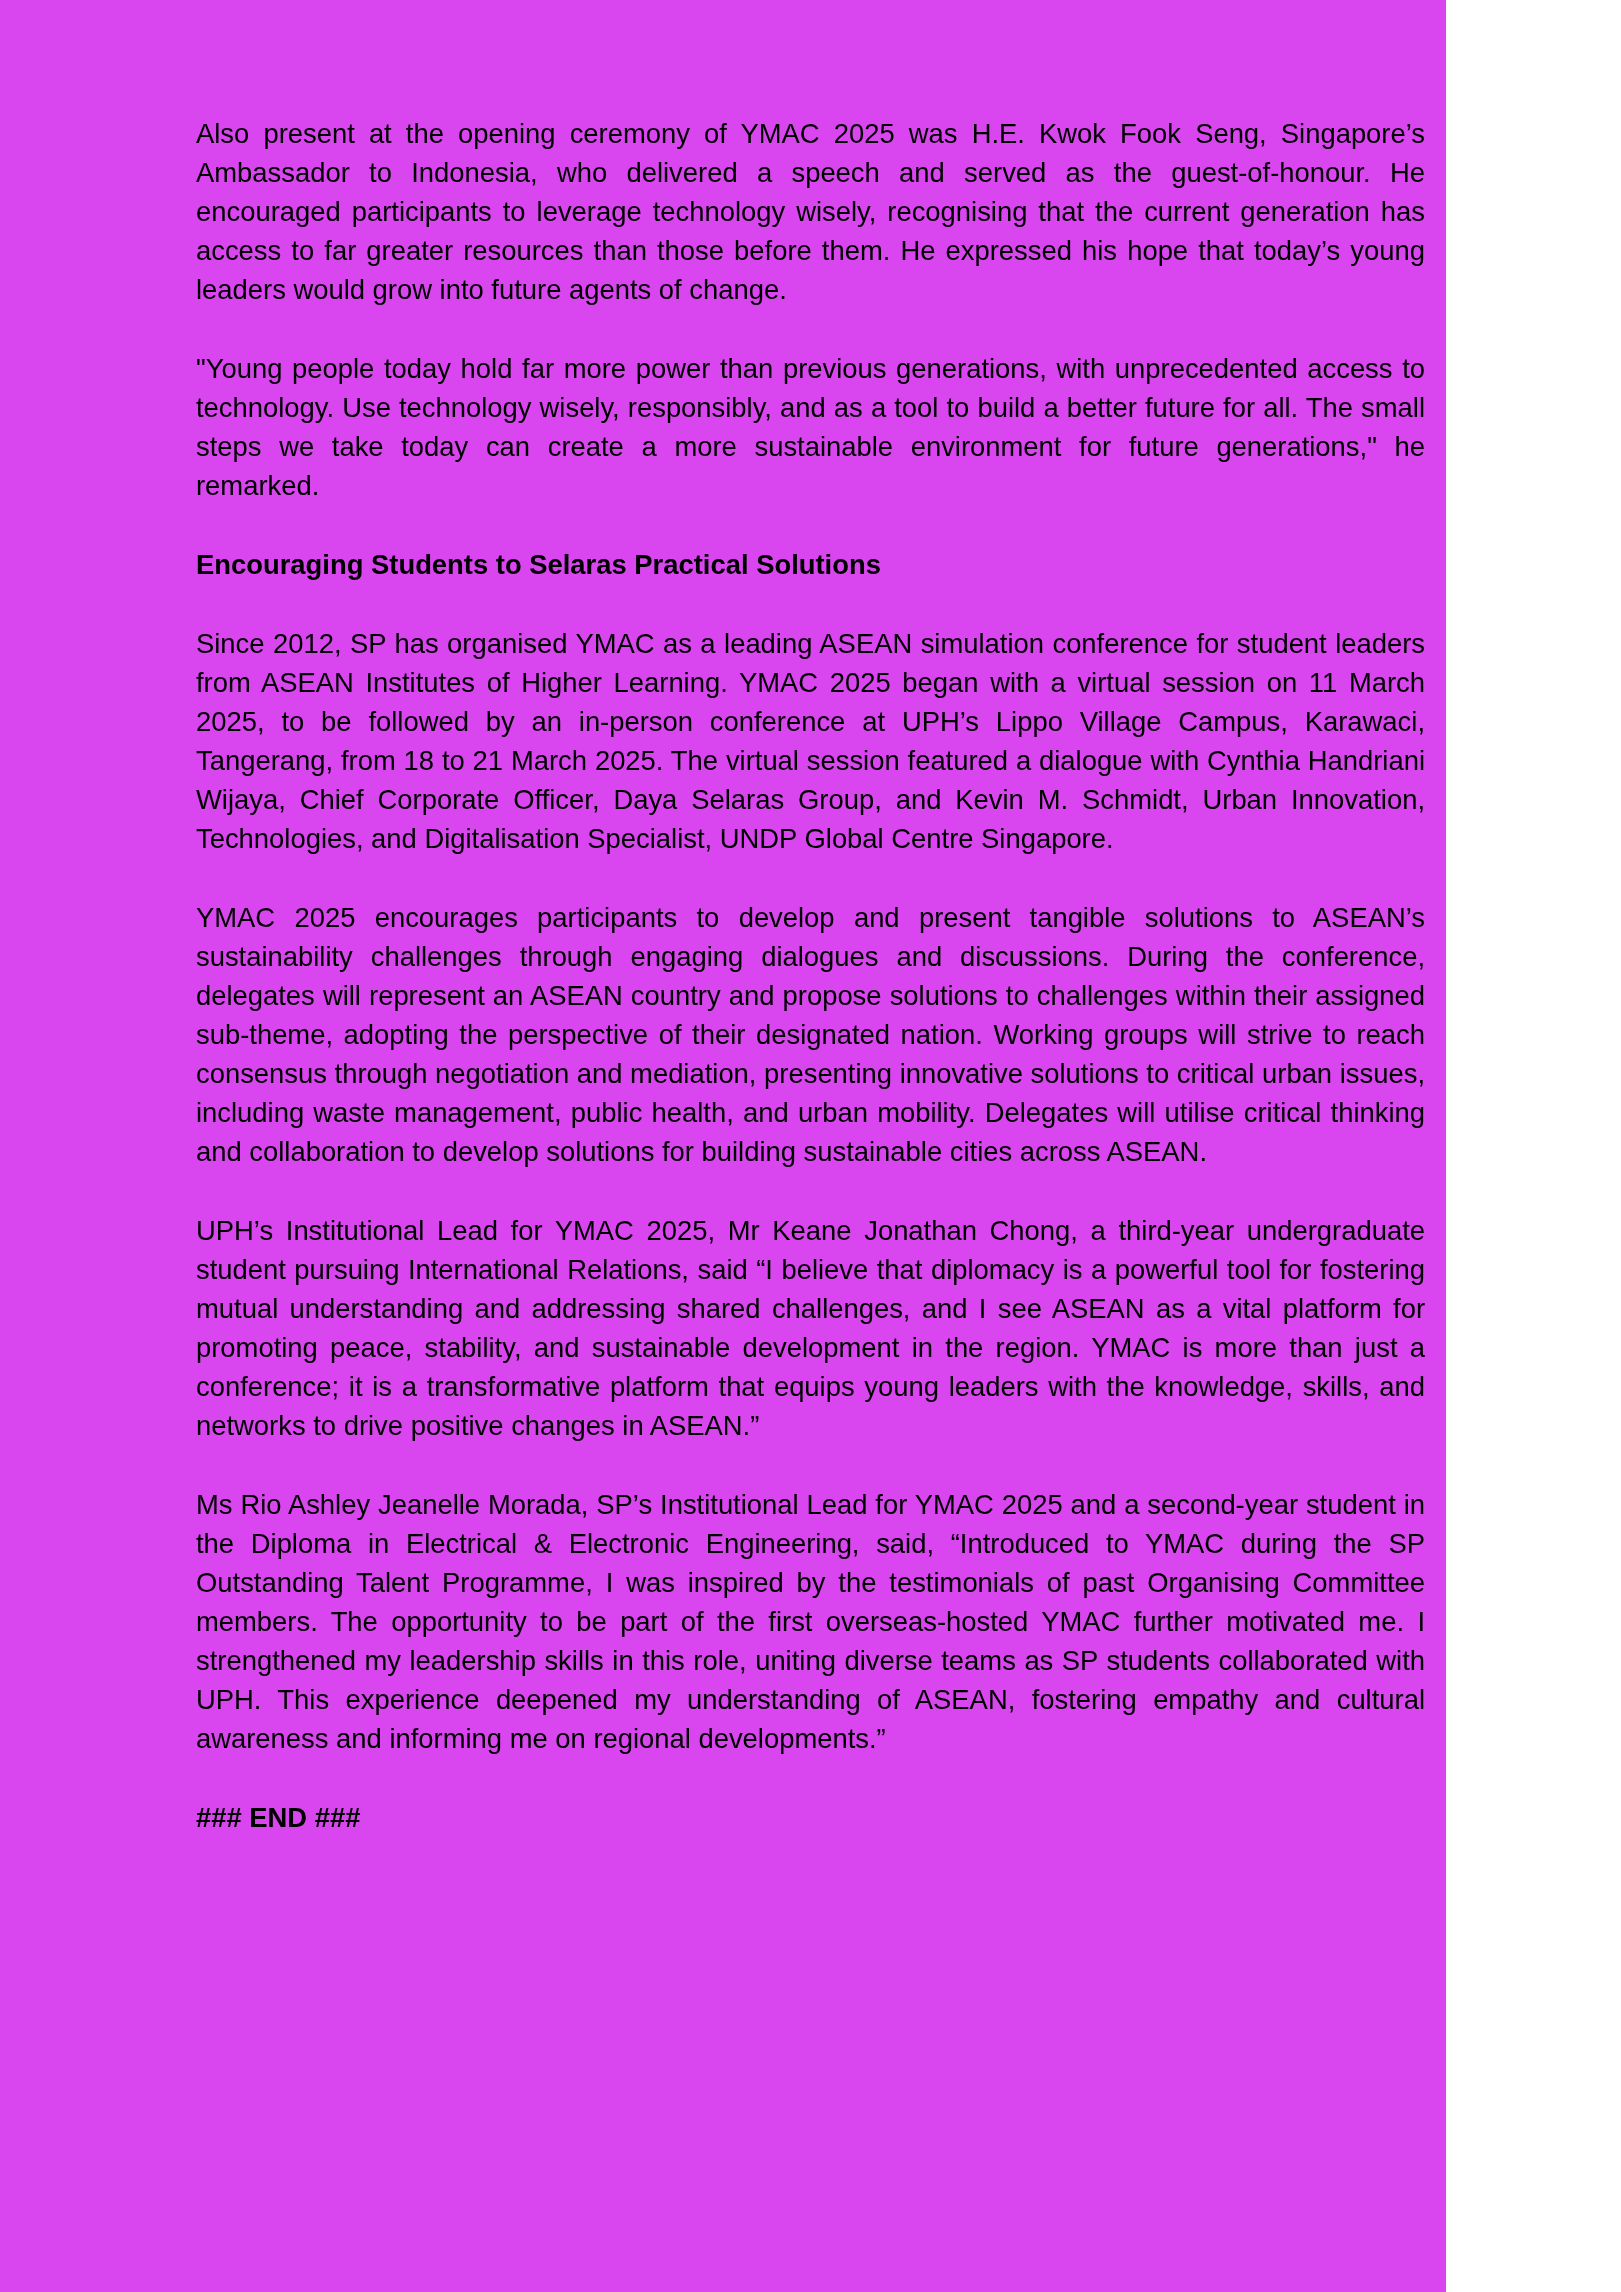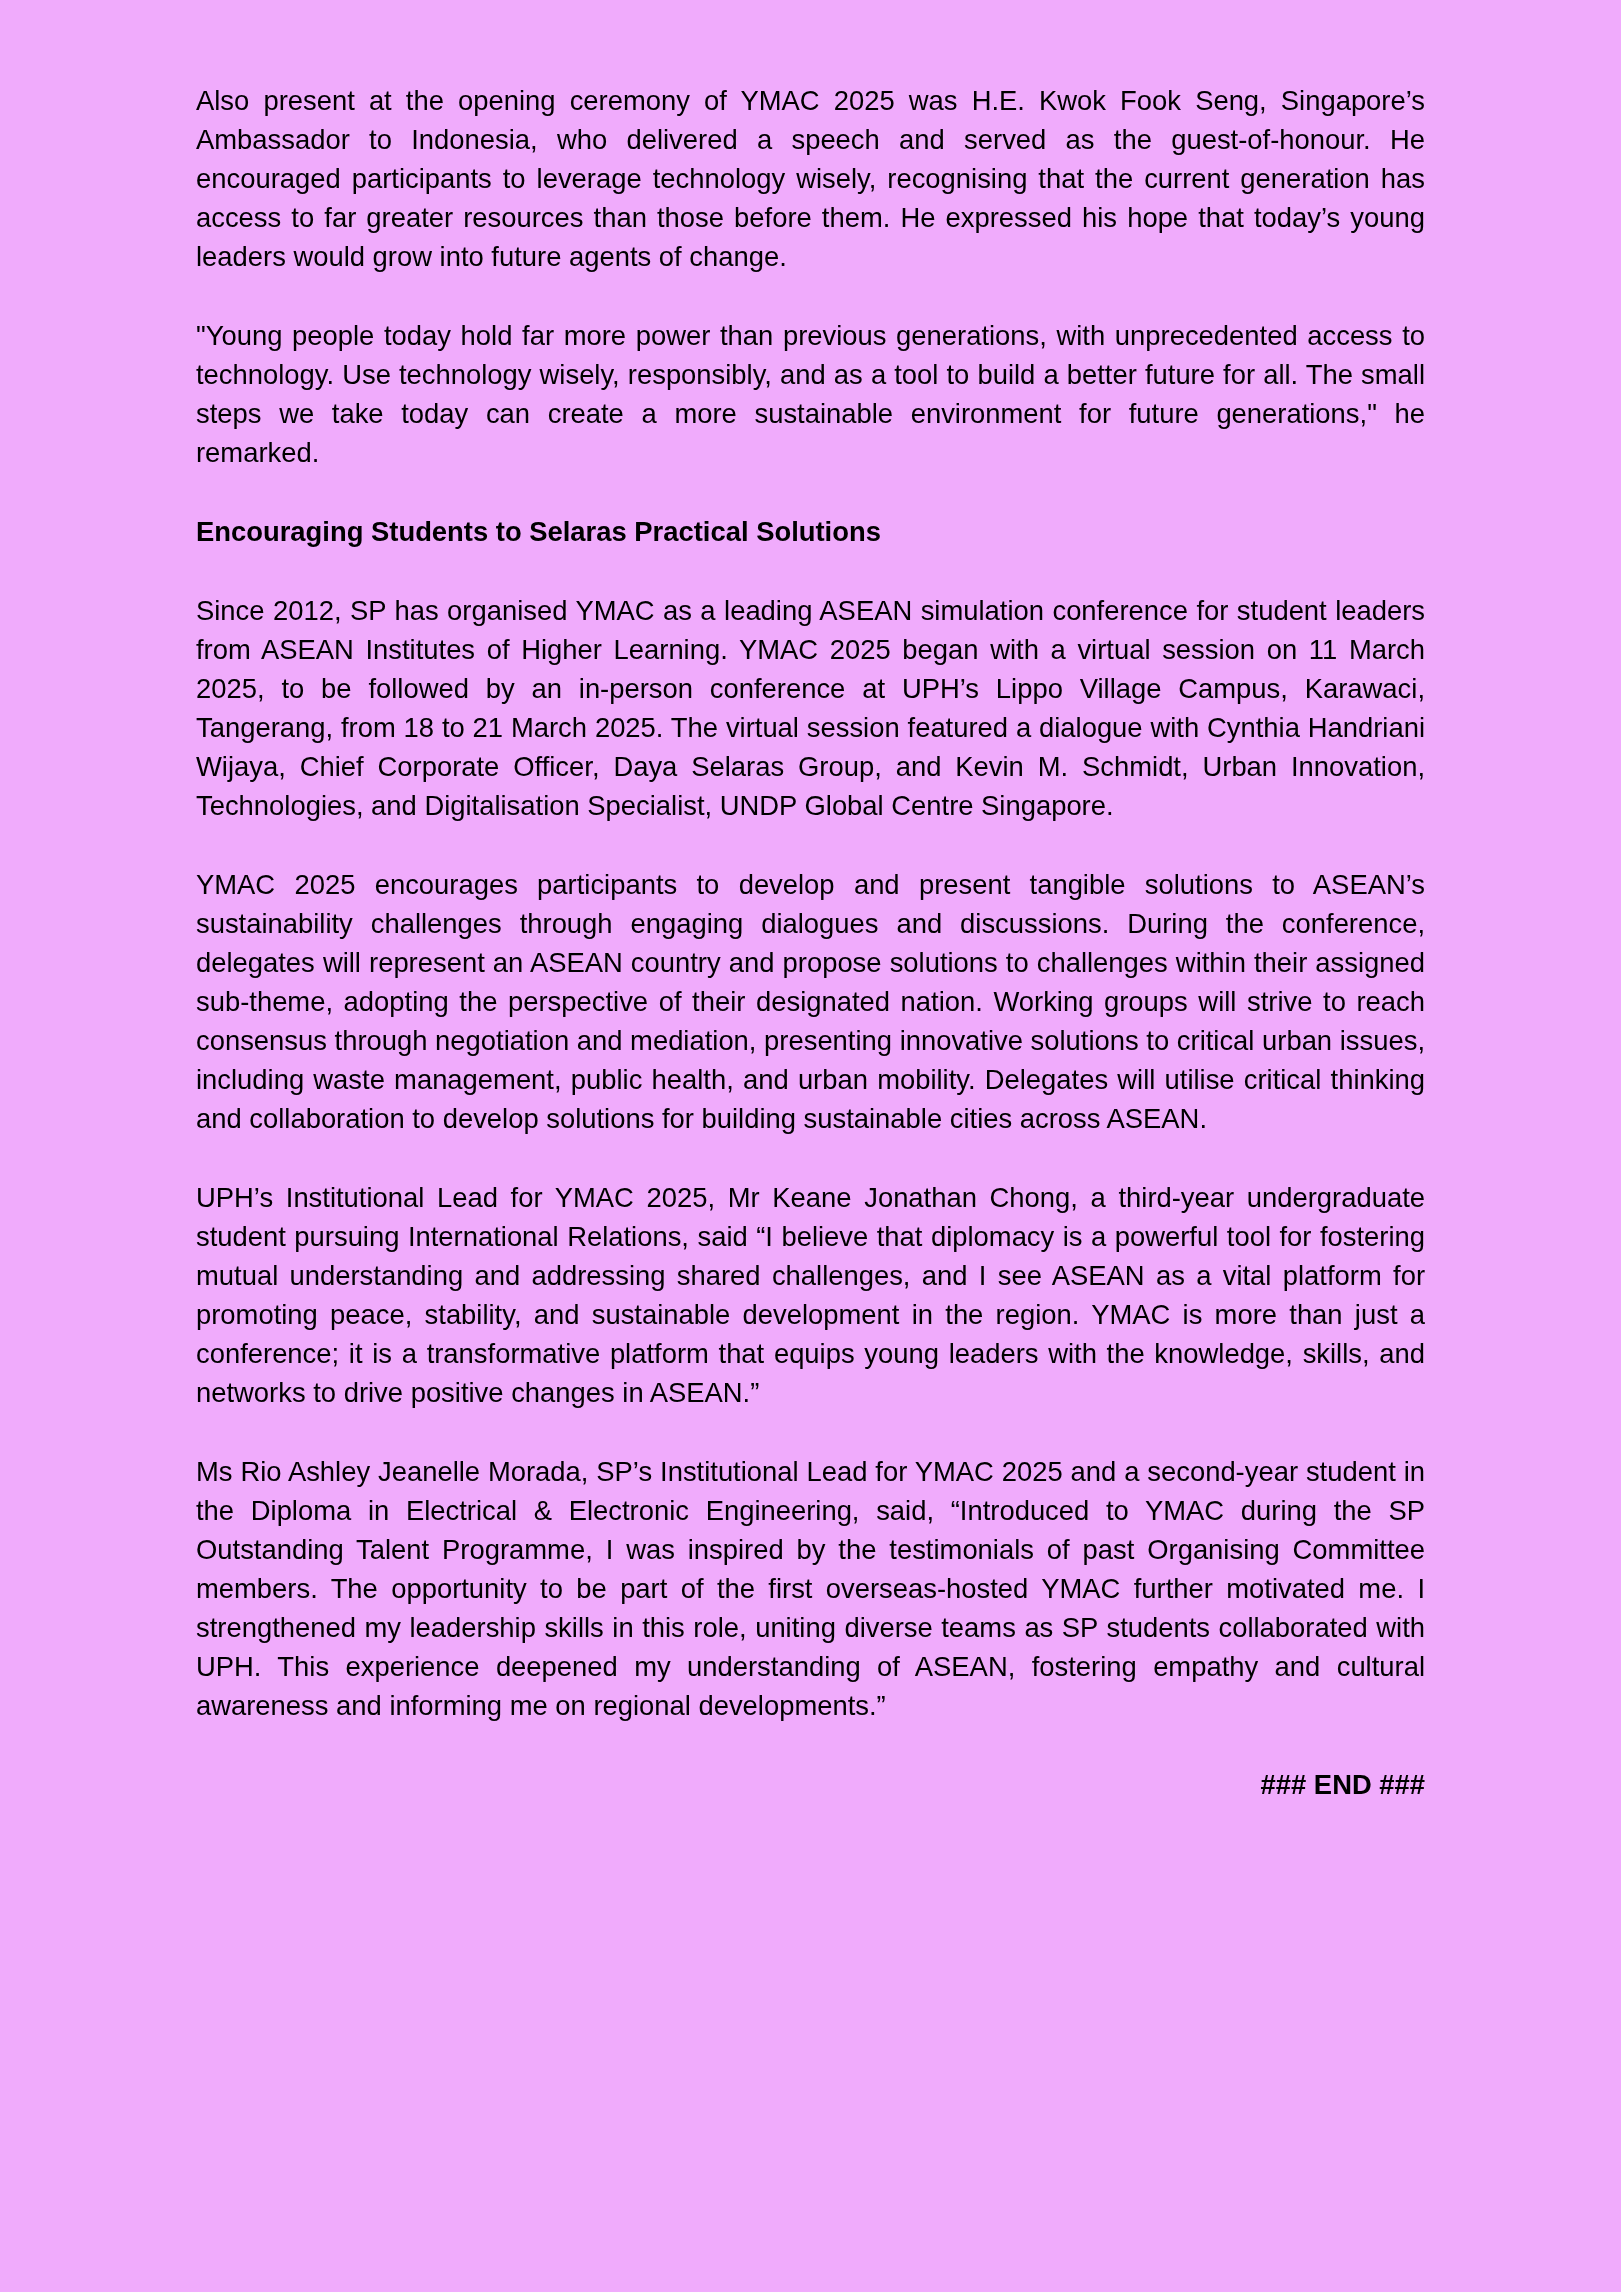--- a/index.html
+++ b/index.html
@@ -2,25 +2,25 @@
 <html><head>
 <meta charset="utf-8">
 <style>
   html, body {
     margin: 0;
     padding: 0;
     background: #ffffff;
   }
   .page {
     position: relative;
-    width: 1621px;
+    width: 1446px;
     height: 2293px;
-    background: #f0abfc;
+    background: #d946ef;
     box-sizing: border-box;
-    padding: 81px 196px 0 196px;
+    padding: 114px 196px 0 196px;
     overflow: hidden;
   }
   .content {
     width: 1229px;
   }
   .para, .heading, .end-marker {
     margin: 0 0 40px 0;
     font-family: "Liberation Sans", sans-serif;
     font-size: 27.4px;
     line-height: 39px;
@@ -29,21 +29,21 @@
   .para {
     text-align: justify;
     text-justify: inter-word;
   }
   .heading {
     font-weight: bold;
     text-align: left;
   }
   .end-marker {
     font-weight: bold;
-    text-align: right;
+    text-align: left;
   }
 </style>
 </head>
 <body>
 
 <div class="page">
   <div class="content">
     <p class="para">Also present at the opening ceremony of YMAC 2025 was H.E. Kwok Fook Seng, Singapore’s Ambassador to Indonesia, who delivered a speech and served as the guest-of-honour. He encouraged participants to leverage technology wisely, recognising that the current generation has access to far greater resources than those before them. He expressed his hope that today’s young leaders would grow into future agents of change.</p>
     <p class="para">"Young people today hold far more power than previous generations, with unprecedented access to technology. Use technology wisely, responsibly, and as a tool to build a better future for all. The small steps we take today can create a more sustainable environment for future generations," he remarked.</p>
     <h2 class="heading">Encouraging Students to Selaras Practical Solutions</h2>

